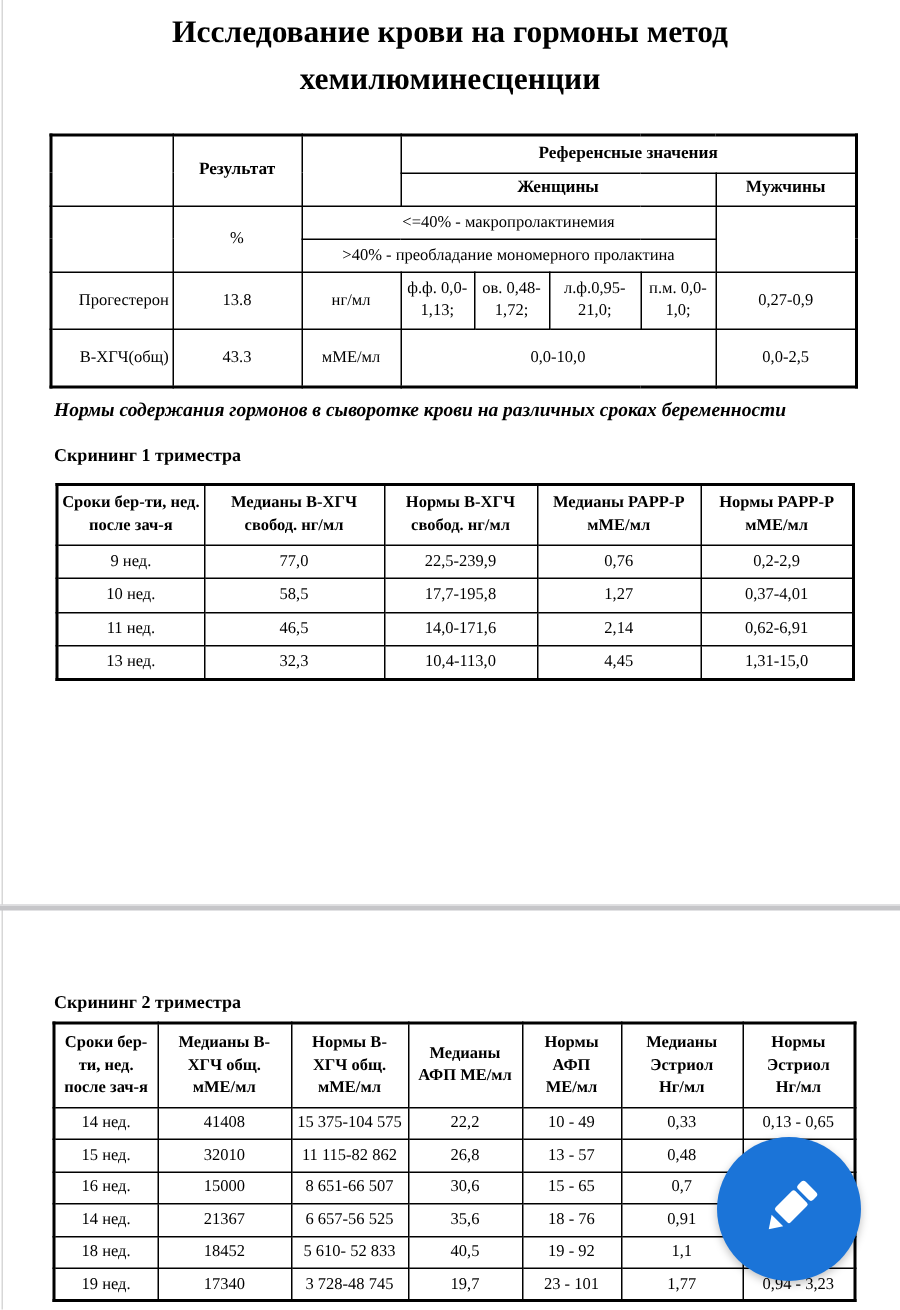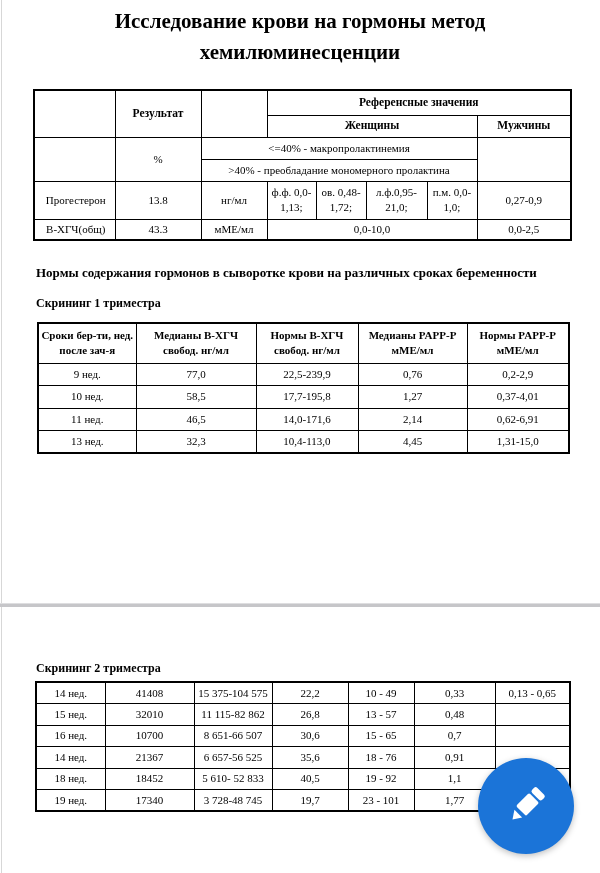--- a/index.html
+++ b/index.html
@@ -7,39 +7,39 @@
     width:600px; height:873px; position:relative; overflow:hidden;
     background:#ffffff; color:#000;
     font-family:"Liberation Serif", serif;
   }
   .abs { position:absolute; }
   .page-edge { top:0; bottom:0; width:1px; background:#d7d7d7; }
   .doc-title {
     top:6px; left:0; width:600px; text-align:center;
     font-size:21px; font-weight:bold; line-height:31px;
   }
-  .h-norms { top:265px; left:36px; font-size:13px; font-weight:bold; }
+  .h-norms { top:265px; left:36px; font-size:13px; font-weight:bold;font-style:italic; }
   .h-scr   { font-size:12px; font-weight:bold; }
   .h-scr1  { top:296px; left:36px; }
   .h-scr2  { top:661px; left:36px; }
 
   table { border-collapse:collapse; table-layout:fixed; background:#fff; }
   table.doc-table { border:2px solid #000; }
   td, th {
     border:1px solid #000; font-size:11px; text-align:center;
     vertical-align:middle; padding:1px 2px; overflow:hidden;
     font-weight:normal; line-height:1.35;
   }
   th { font-weight:bold; white-space:pre-line; }
   .b { font-weight:bold; font-size:11.5px; }
-  .left { text-align:center; padding-left:4px; }
+  .left { text-align:right; padding-left:4px; }
 
   .t1 { top:89px; left:33px; width:537px; }
   .t1 .r25 { height:25px; } .t1 .r22 { height:22px; }
-  .t1 .r38 { height:38px; } .t1 .r23 { height:21px; }
+  .t1 .r38 { height:38px; } .t1 .r23 { height:39px; }
 
   .t2 { top:322px; left:37px; width:531px; }
   .t2 .hr { height:40px; } .t2 .dr { height:22.5px; }
 
   .t3 { top:681px; left:35px; width:534px; }
   .t3 .hr { height:56px; } .t3 .dr { height:21.5px; }
 
   .page-break { top:603px; left:0; width:600px; height:3px;
     background:#c6c6c9; border-top:1px solid #dedee0; }
 
@@ -175,41 +175,63 @@
   <colgroup>
     <col style="width:69px">
       <col style="width:89px">
       <col style="width:78px">
     <col style="width:76px">
       <col style="width:66px">
       <col style="width:81px">
     <col style="width:75px">
   </colgroup>
   <tbody>
+      <tr class="hr">
+    <th>Сроки бер-
+ти, нед.
+после зач-я</th>
+    <th>Медианы В-
+ХГЧ общ.
+мМЕ/мл</th>
+    <th>Нормы В-
+ХГЧ общ.
+мМЕ/мл</th>
+    <th>Медианы
+АФП МЕ/мл</th>
+    <th>Нормы
+АФП
+МЕ/мл</th>
+    <th>Медианы
+Эстриол
+Нг/мл</th>
+    <th>Нормы
+Эстриол
+Нг/мл</th>
+  </tr>
   <tr class="dr">
     <td>14 нед.</td>
     <td>41408</td>
     <td>15 375-104 575</td>
     <td>22,2</td>
     <td>10 - 49</td>
     <td>0,33</td>
     <td>0,13 - 0,65</td>
   </tr>
   <tr class="dr">
     <td>15 нед.</td>
     <td>32010</td>
     <td>11 115-82 862</td>
     <td>26,8</td>
     <td>13 - 57</td>
     <td>0,48</td>
     <td></td>
   </tr>
   <tr class="dr">
     <td>16 нед.</td>
-    <td>10700</td>
+    <td>15000</td>
     <td>8 651-66 507</td>
     <td>30,6</td>
     <td>15 - 65</td>
     <td>0,7</td>
     <td></td>
   </tr>
   <tr class="dr">
     <td>14 нед.</td>
     <td>21367</td>
     <td>6 657-56 525</td>

